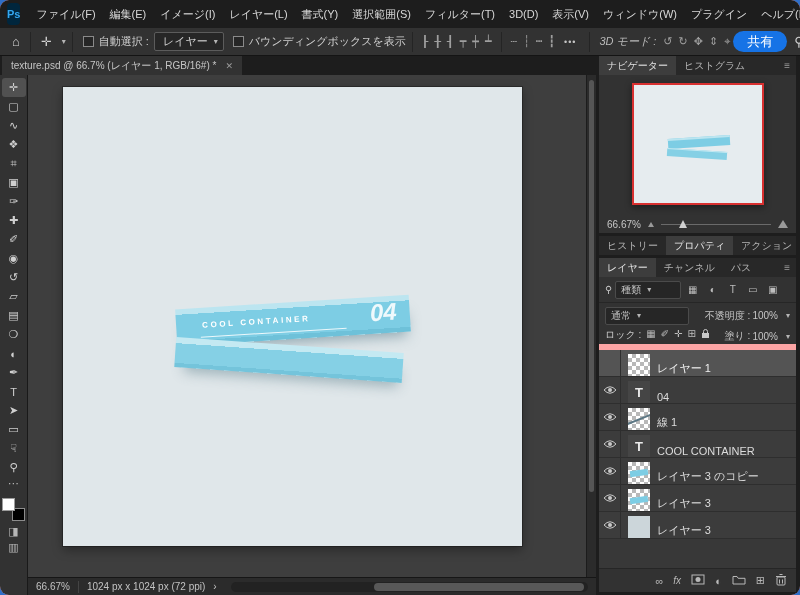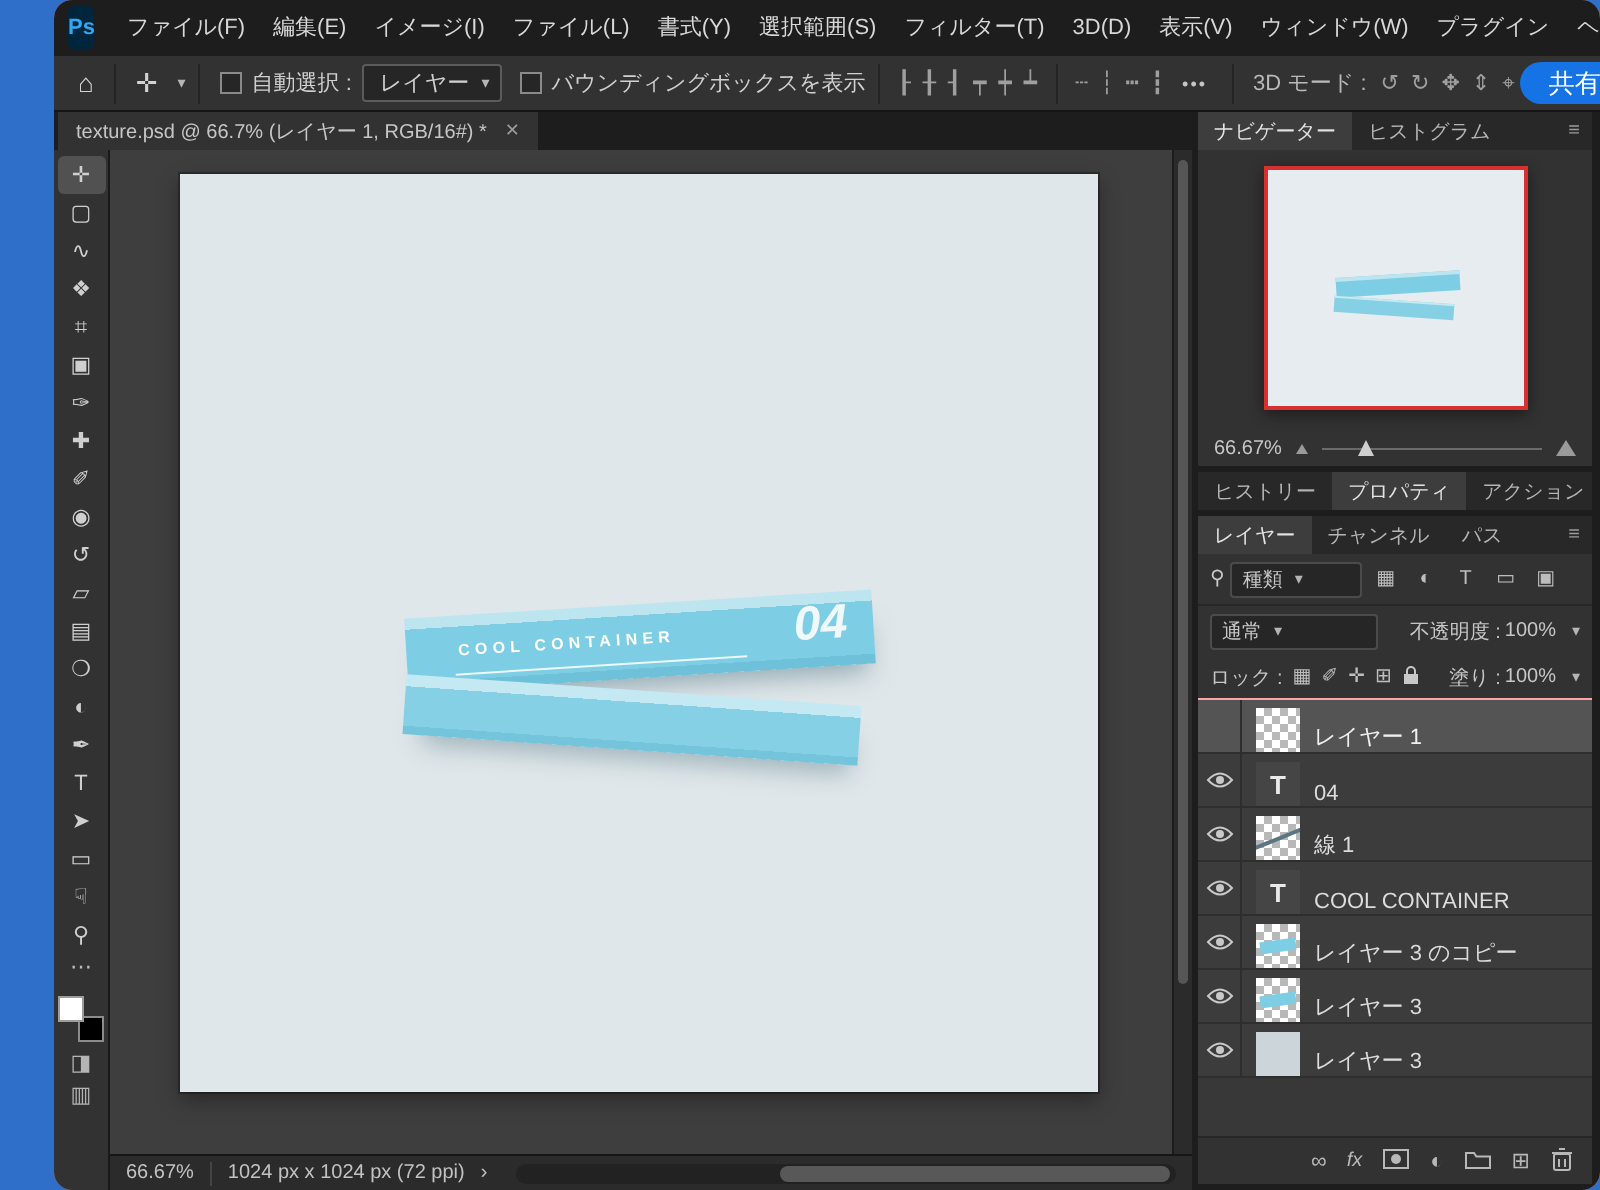--- a/index.html
+++ b/index.html
@@ -1,34 +1,34 @@
 <!DOCTYPE html>
 <html><head>
 <meta charset="utf-8">
 <style>
   * { margin:0; padding:0; box-sizing:border-box; }
   html,body { width:800px; height:595px; overflow:hidden; }
   body { background:#2f6fc9; font-family:"Liberation Sans","DejaVu Sans",sans-serif; }
-  .app { position:absolute; inset:0; border-radius:9px; background:#fca5a5; overflow:hidden;margin-left:27px; }
+  .app { position:absolute; inset:0; border-radius:9px; background:#fca5a5; overflow:hidden; }
 
   
   .menubar { height:28px; display:flex; align-items:center; background:#1d1d1d; color:#d8d8d8; font-size:11px; }
   .ps-logo { width:22px; height:22px; margin:0 9px 0 7px; background:#00263d; color:#34a7f0; font-weight:bold; font-size:11px; display:flex; align-items:center; justify-content:center; border-radius:4px; }
   .menu-item { padding:0 7px; line-height:28px; white-space:nowrap; }
 
   
   .optionsbar { height:28px; background:#323232; border-bottom:1px solid #141414; display:flex; align-items:center; color:#cfcfcf; font-size:11px; padding:0 8px; white-space:nowrap; }
   .sep { width:1px; height:20px; background:#242424; margin:0 6px; flex:none; }
   .opt-icon { padding:0 4px; font-size:13px; color:#d2d2d2; }
   .cbox { width:11px; height:11px; border:1px solid #8a8a8a; background:#262626; margin:0 5px 0 4px; flex:none; }
   .dropdown { display:flex; align-items:center; background:#262626; border:1px solid #5c5c5c; height:19px; padding:0 5px 0 8px; margin:0 5px; border-radius:2px; }
   .caret { margin-left:6px; font-size:8px; color:#b5b5b5; }
   .mini-icon { padding:0 3px; font-size:11px; color:#9f9f9f; }
   .more-dots { padding:0 6px; font-size:9px; letter-spacing:1px; color:#c5c5c5; }
-  .mode-label { color:#b9b9b9; margin:0 4px; }
+  .mode-label { color:#b9b9b9; margin:0 4px;font-style:italic; }
   .share-btn { background:#1673e6; color:#fff; border-radius:11px; height:21px; padding:0 14px; display:flex; align-items:center; font-size:13px; margin-left:auto; }
   .opt-right-icon { padding:0 7px; font-size:13px; color:#d2d2d2; }
 
   
   .tabbar { position:absolute; left:0; right:204px; top:56px; height:19px; background:#1d1d1d; display:flex; align-items:flex-end; padding-left:2px; }
   .doc-tab { height:19px; background:#323232; color:#c6c6c6; font-size:10px; display:flex; align-items:center; padding:0 9px; gap:9px; }
   .tab-close { color:#9a9a9a; font-size:9px; }
 
   
   .bodyrow { position:absolute; left:0; right:204px; top:75px; bottom:0; display:flex; }
@@ -80,21 +80,21 @@
   .sl-thumb { position:absolute; left:16%; top:2px; width:0; height:0; border-left:4px solid transparent; border-right:4px solid transparent; border-bottom:8px solid #cfcfcf; }
 
   .layers-panel { flex:1 1 auto; display:flex; flex-direction:column; min-height:0; }
   .filter-row { display:flex; align-items:center; height:26px; padding:0 6px; gap:3px; border-bottom:1px solid #262626; font-size:10px; color:#c9c9c9; }
   .fld { display:flex; align-items:center; background:#262626; border:1px solid #4b4b4b; height:18px; padding:0 5px; border-radius:2px; }
   .f-kind { width:66px; }
   .ficon { width:17px; height:17px; display:flex; align-items:center; justify-content:center; font-size:10px; color:#bdbdbd; }
   .blend-row { display:flex; align-items:center; height:25px; padding:0 6px; gap:4px; font-size:10px; color:#c6c6c6; }
   .f-blend { width:84px; }
   .rightgrp { margin-left:auto; display:flex; align-items:center; gap:2px; }
-  .lock-row { display:flex; align-items:center; height:22px; padding:0 6px; gap:5px; font-size:10px; color:#c6c6c6; border-bottom:1px solid #fca5a5; }
+  .lock-row { display:flex; height:22px; padding:0 6px; gap:5px; font-size:10px; color:#c6c6c6; border-bottom:6px solid #fca5a5; }
   .lkicon { font-size:10px; color:#bdbdbd; }
   .layers-list { flex:1; background:#383838; overflow:hidden; }
   .lrow { height:27px; display:flex; align-items:flex-end; gap:7px; padding-left:0; border-bottom:1px solid #2e2e2e; font-size:11px; color:#dcdcdc; background:#3c3c3c; }
   .lrow.sel { background:#545454; color:#efefef; }
   .eye { width:22px; height:100%; display:flex; align-items:center; justify-content:center; border-right:1px solid #2e2e2e; flex:none; }
   .thumb { position:relative; width:22px; height:22px; flex:none; overflow:hidden; }
   .t-checker { background-color:#fff; background-image:linear-gradient(45deg,#b8b8b8 25%,transparent 25%,transparent 75%,#b8b8b8 75%),linear-gradient(45deg,#b8b8b8 25%,transparent 25%,transparent 75%,#b8b8b8 75%); background-size:8px 8px; background-position:0 0,4px 4px; }
   .t-blue::after { content:""; position:absolute; left:2px; right:2px; top:8px; height:6px; background:#7dcde4; transform:rotate(-8deg); }
   .t-line::after { content:""; position:absolute; left:-3px; top:10px; width:30px; height:2px; background:#5b7683; transform:rotate(-22deg); }
   .t-text { background:#454545; color:#eaeaea; display:flex; align-items:center; justify-content:center; font-size:13px; font-weight:bold; }
@@ -106,21 +106,21 @@
 </head>
 <body>
 
 <div class="app">
 
   <div class="menubar">
     <div class="ps-logo">Ps</div>
     <span class="menu-item">ファイル(F)</span>
     <span class="menu-item">編集(E)</span>
     <span class="menu-item">イメージ(I)</span>
-    <span class="menu-item">ファイル(L)</span>
+    <span class="menu-item">レイヤー(L)</span>
     <span class="menu-item">書式(Y)</span>
     <span class="menu-item">選択範囲(S)</span>
     <span class="menu-item">フィルター(T)</span>
     <span class="menu-item">3D(D)</span>
     <span class="menu-item">表示(V)</span>
     <span class="menu-item">ウィンドウ(W)</span>
     <span class="menu-item">プラグイン</span>
     <span class="menu-item">ヘルプ(H)</span>
 
   </div>

